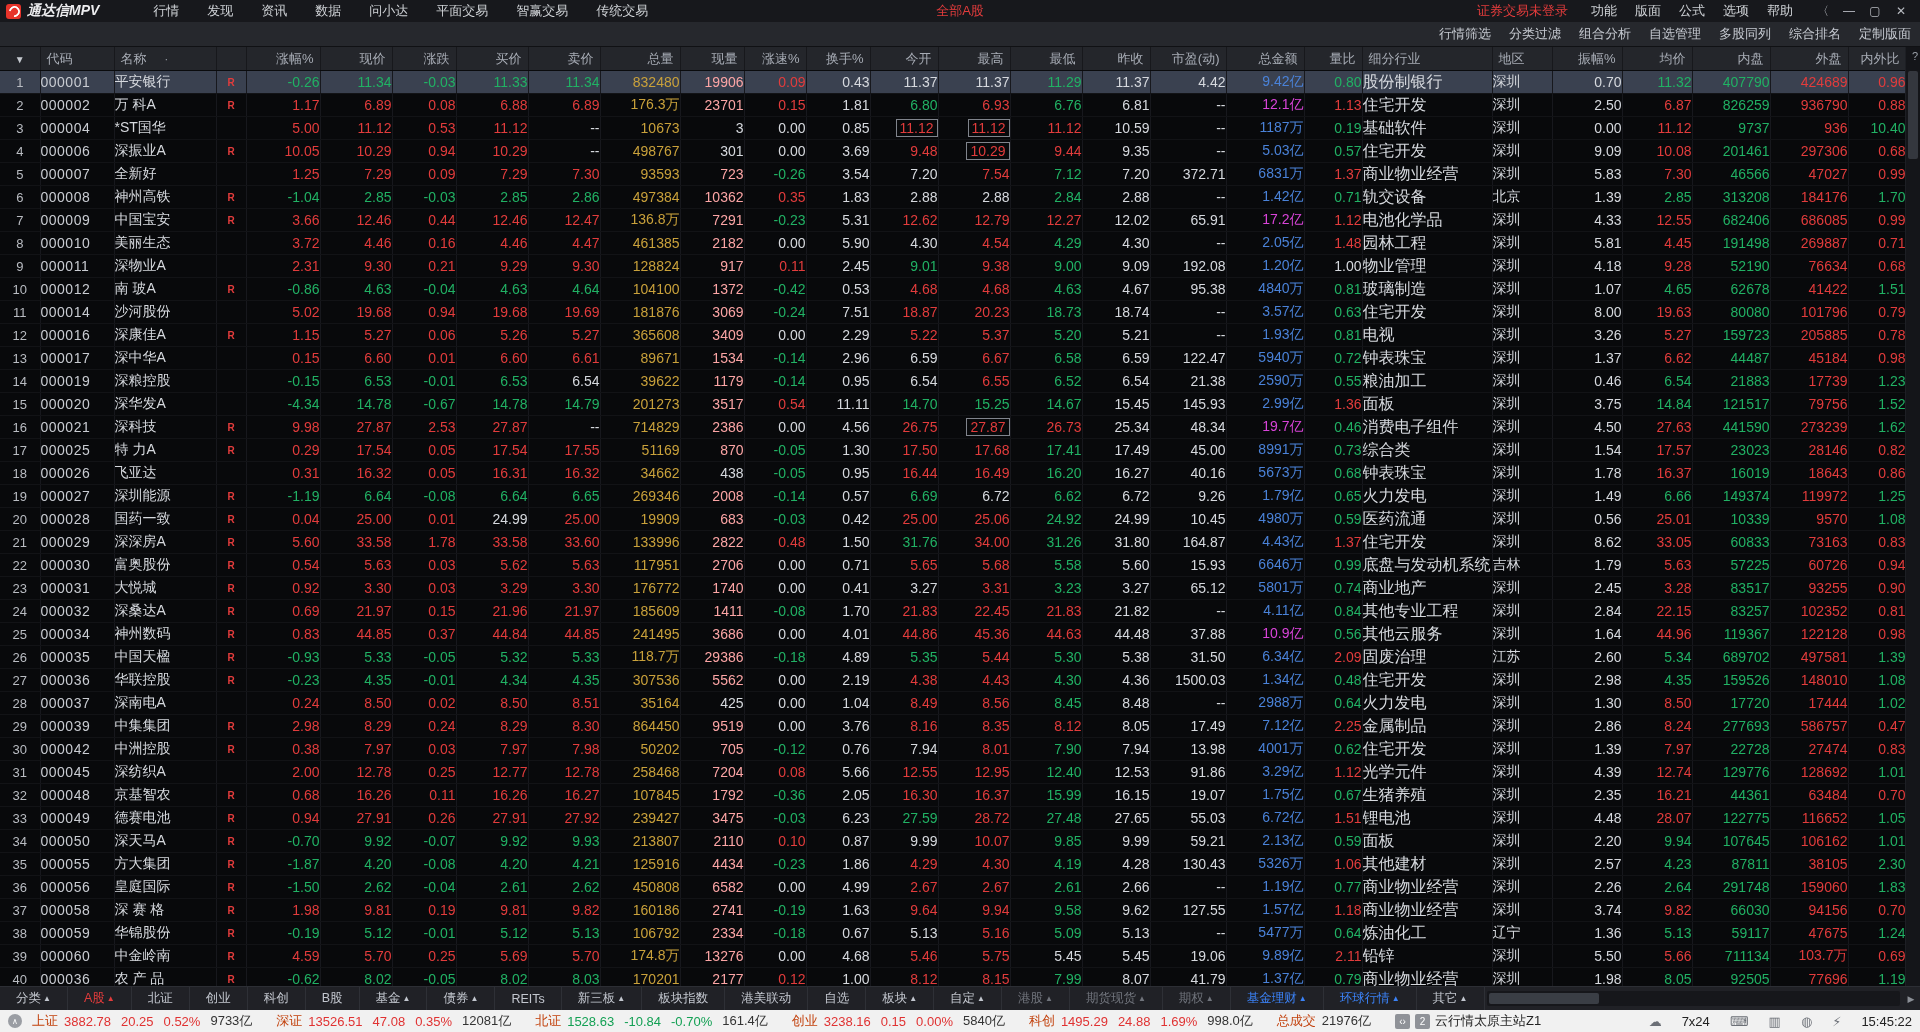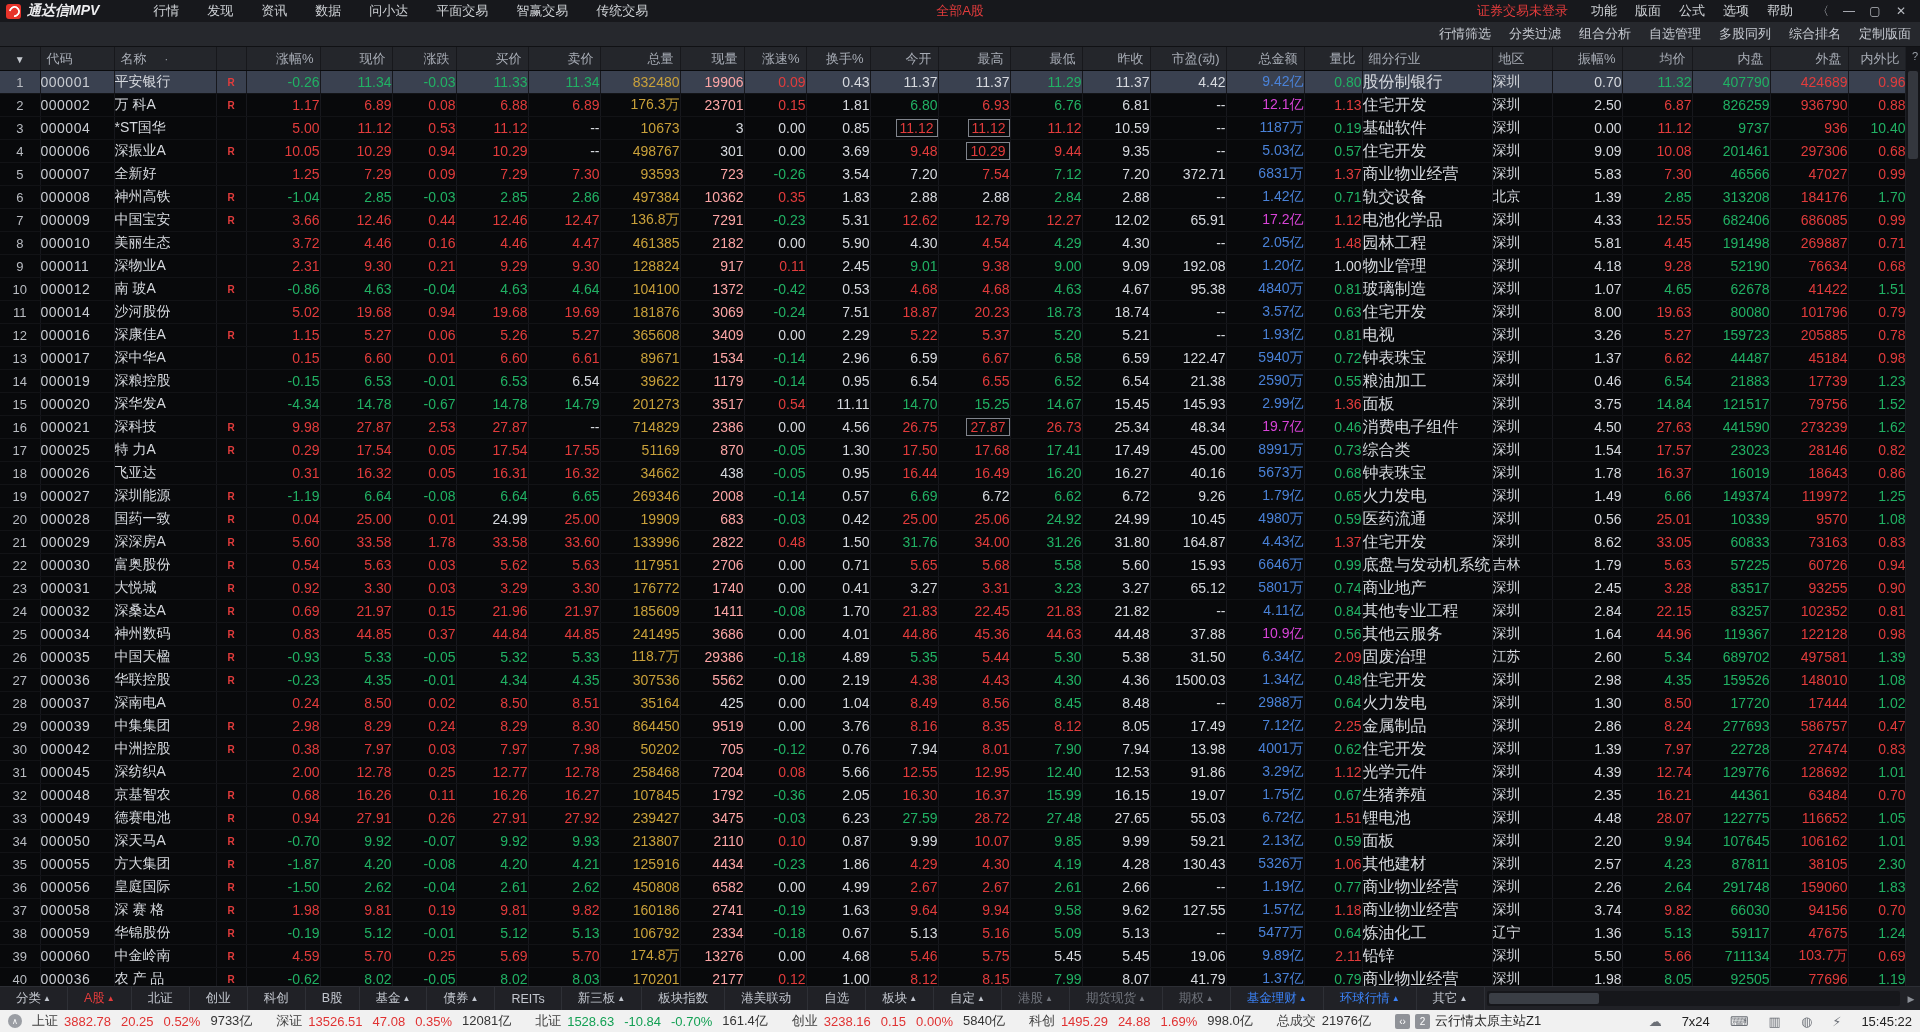--- a/index.html
+++ b/index.html
@@ -60,21 +60,21 @@
   .btab.dim{color:#70747c;}
   .btab.green{color:#3b82f6;}
   .hscroll{flex:1 1 auto;position:relative;margin:4px 2px;background:#16171b;border-radius:2px;min-width:60px;}
   .hthumb{position:absolute;left:2px;top:2px;bottom:2px;width:110px;background:#3a3e45;border-radius:2px;}
   .hsc-btn{flex:0 0 18px;display:flex;align-items:center;justify-content:center;color:#8b8f96;font-size:9px;}
 
   
   .status{flex:0 0 22px;background:#f1f1f1;display:flex;align-items:center;font-size:13px;color:#222;padding:0 8px;position:relative;}
   .st-circle{width:14px;height:14px;border-radius:50%;background:#9a9da3;color:#fff;font-size:8px;display:flex;align-items:center;justify-content:center;margin-right:10px;flex:0 0 auto;}
   .idx{display:flex;align-items:center;margin-right:14px;white-space:nowrap;}
-  .idx .lbl{color:#404040;margin-right:6px;}
+  .idx .lbl{color:#c2410c;margin-right:6px;}
   .idx span{margin-right:10px;}
   .up{color:#e03232;}
   .down{color:#13a054;}
   .amt{color:#333;}
   .badge{display:inline-flex;align-items:center;justify-content:center;width:15px;height:15px;background:#8f9298;color:#fff;font-size:10px;border-radius:2px;margin-right:5px;}
   .server{color:#222;margin-right:10px;white-space:nowrap;}
   .status-right{margin-left:auto;display:flex;align-items:center;gap:20px;color:#6b6f76;}
   .status-right .ic{font-size:13px;}
   .uptime,.clock{color:#222;}
 </style>

